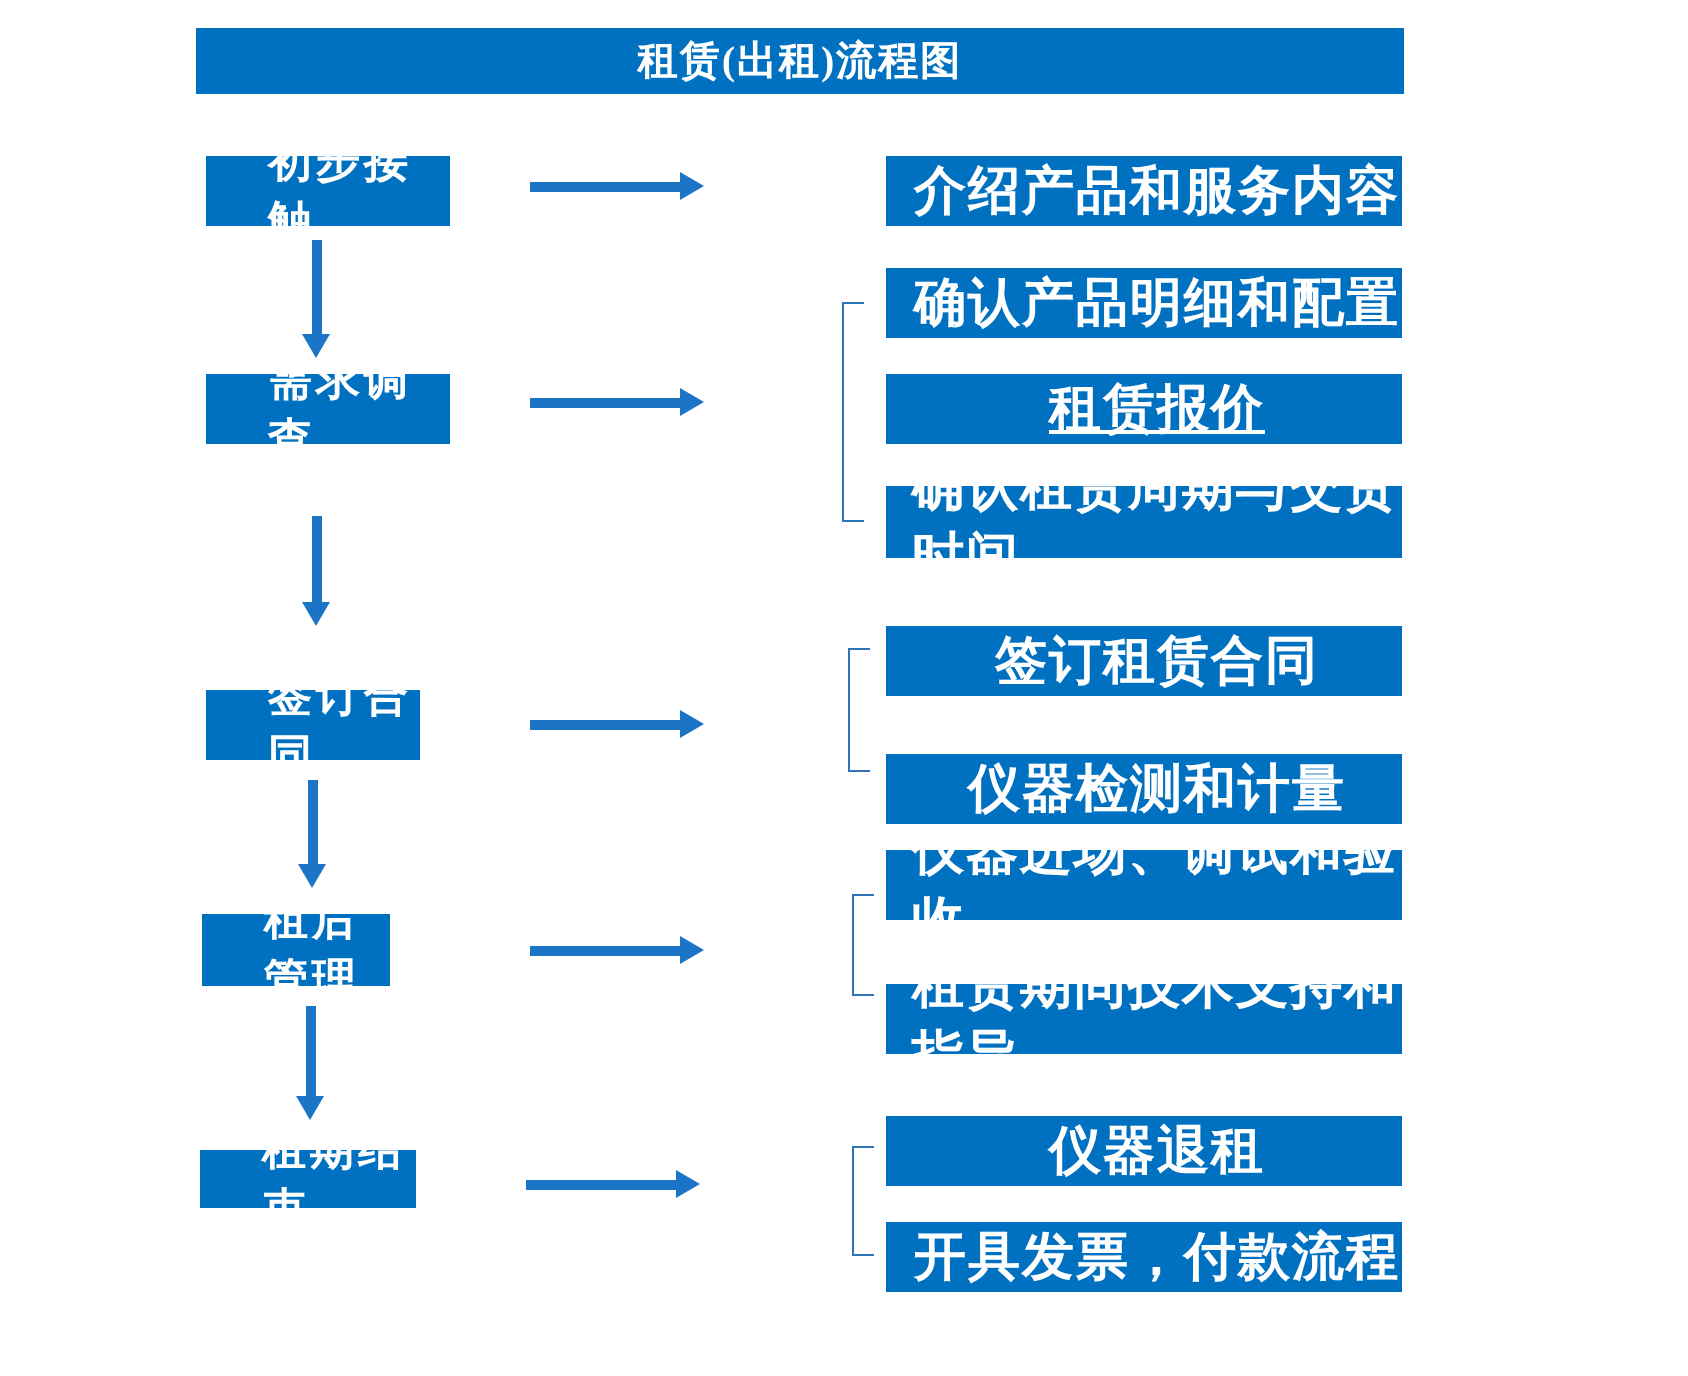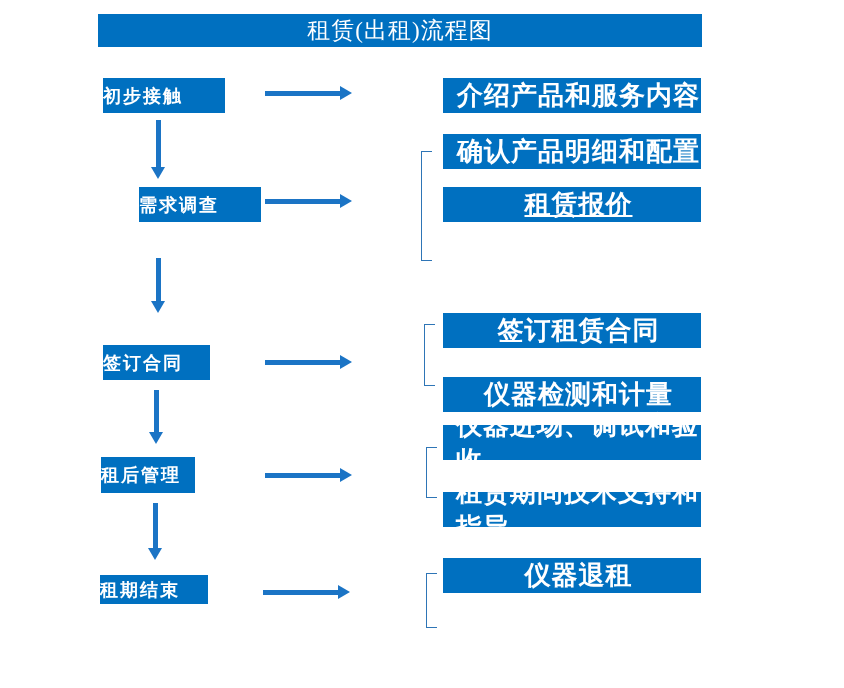--- a/index.html
+++ b/index.html
@@ -16,34 +16,36 @@
     background:var(--bg);
     overflow:hidden;
     font-family:"Liberation Serif","DejaVu Serif",serif;
   }
   .title-bar{
     position:absolute;left:98px;top:14px;width:604px;height:33px;
     background:var(--box-fill);
     display:flex;align-items:center;justify-content:center;
   }
   .title-bar span{
-    color:var(--text);font-size:23px;font-weight:normal;letter-spacing:1px;
+    color:var(--text);font-size:20px;font-weight:bold;letter-spacing:1px;
   }
   .box{
     position:absolute;
     background:var(--box-fill);
     color:var(--text);
     font-weight:bold;
     display:flex;align-items:center;
     box-sizing:border-box;
   }
   .step{
-    font-size:18px;
+    justify-content:center;
+    font-size:22px;
     letter-spacing:2px;
     height:35px;
+    padding-left:31px;
   }
   .detail{
     left:443px;width:258px;height:35px;
     padding-left:13px;
     font-size:26px;
     letter-spacing:1px;
     justify-content:center;
   }
   
   .h-arrow{position:absolute;width:87px;height:14px;}
@@ -77,21 +79,21 @@
 
 <div class="canvas">
 
   <div class="title-bar">
     <span>租赁(出租)流程图</span>
   </div>
 
   <div class="box step" style="left:103px;top:78px;width:122px;">
     <span>初步接触</span>
   </div>
-  <div class="box step" style="left:103px;top:187px;width:122px;margin-left:36px;">
+  <div class="box step" style="left:103px;top:187px;width:122px;">
     <span>需求调查</span>
   </div>
   <div class="box step" style="left:103px;top:345px;width:107px;">
     <span>签订合同</span>
   </div>
   <div class="box step" style="left:101px;top:457px;width:94px;height:36px;">
     <span>租后管理</span>
   </div>
   <div class="box step" style="left:100px;top:575px;width:108px;height:29px;">
     <span>租期结束</span>
@@ -143,32 +145,38 @@
   <div class="box detail" style="top:78px;">
     <span>介绍产品和服务内容</span>
   </div>
 
   <div class="box detail" style="top:134px;">
     <span>确认产品明细和配置</span>
   </div>
   <div class="box detail" style="top:187px;text-decoration:underline;">
     <span>租赁报价</span>
   </div>
+  <div class="box detail" style="top:243px;height:36px;">
+    <span>确认租赁周期与交货时间</span>
+  </div>
 
   <div class="box detail" style="top:313px;font-family:Liberation Serif, serif;">
     <span>签订租赁合同</span>
   </div>
   <div class="box detail" style="top:377px;">
     <span>仪器检测和计量</span>
   </div>
 
   <div class="box detail" style="top:492px;">
     <span>租赁期间技术支持和指导</span>
   </div>
   <div class="box detail" style="top:425px;">
     <span>仪器进场、调试和验收</span>
   </div>
 
   <div class="box detail" style="top:558px;">
     <span>仪器退租</span>
   </div>
+  <div class="box detail" style="top:611px;">
+    <span>开具发票，付款流程</span>
+  </div>
 
 </div>
 
 </body></html>

